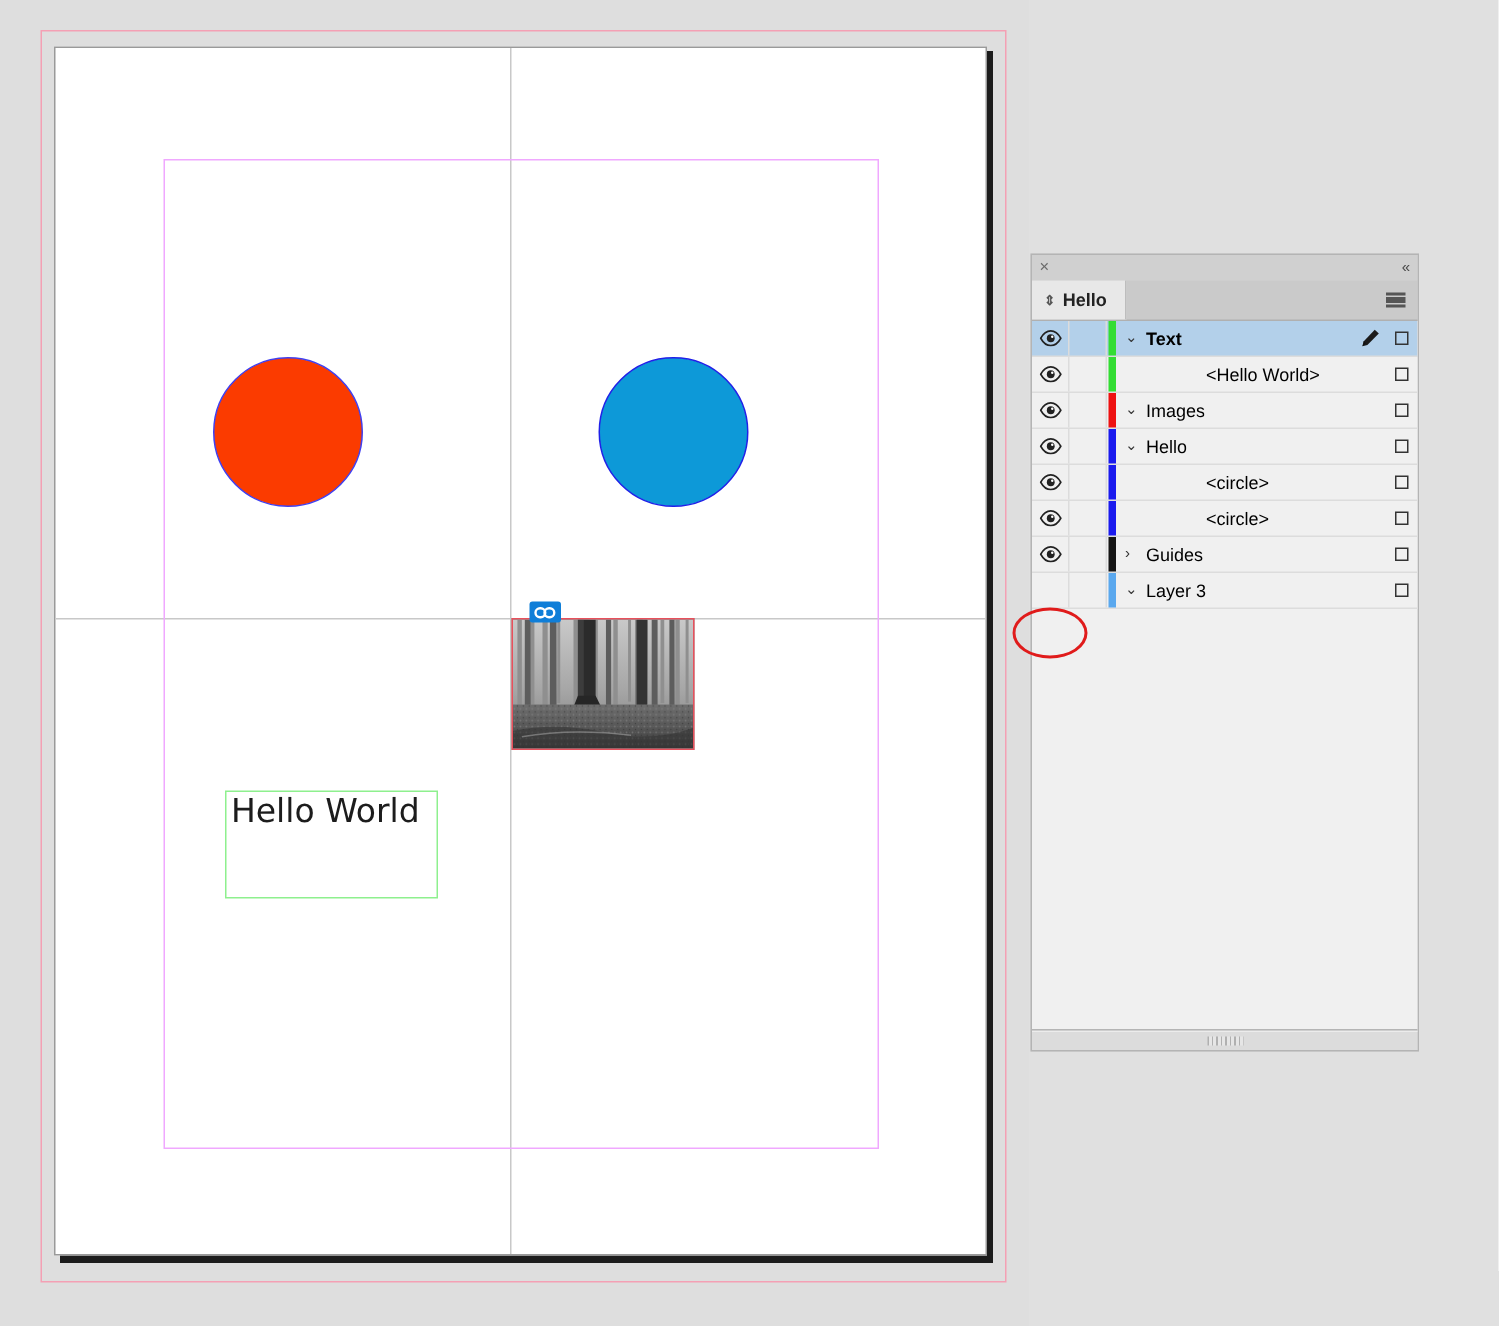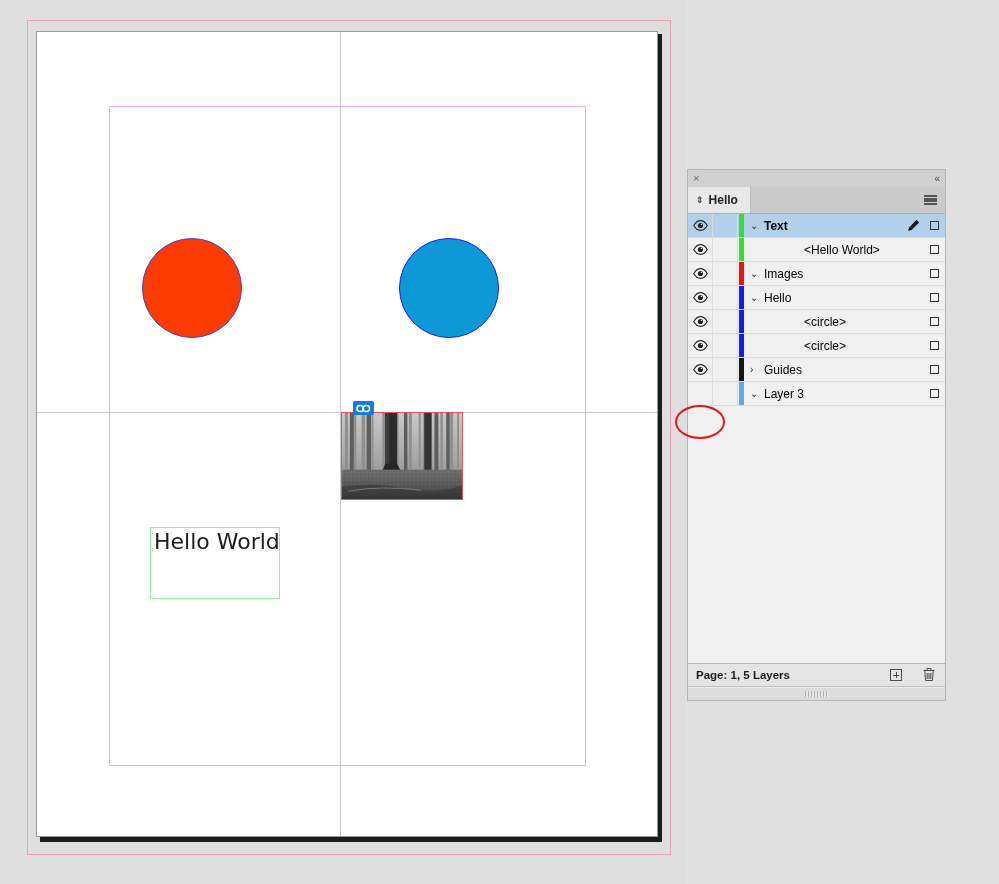--- a/index.html
+++ b/index.html
@@ -148,21 +148,21 @@
     align-items: center;
     justify-content: center;
   }
   .link-badge svg { display:block; }
 
   
   .text-frame {
     position: absolute;
     left: 113px;
     top: 495px;
-    width: 130px;
+    width: 142px;
     height: 72px;
     border: 1px solid #8ef08e;
     box-sizing: border-box;
   }
   .text-frame-content {
     position: absolute;
     left: 3px;
     top: 1px;
     font-size: 22px;
     color: #1c1c1c;
@@ -697,36 +697,20 @@
           <span class="disclosure">⌄</span>
           <span class="layer-label">Layer 3</span>
         </div>
         <div class="cell-pen"></div>
         <div class="cell-target">
           <span class="target-box"></span>
         </div>
       </div>
     </div>
 
-  <div class="panel-statusbar">
-    <span class="status-text">Page: 1, 5 Layers</span>
-    <span class="status-actions">
-      <span class="new-layer-icon"></span>
-      <span>
-        <svg width="14" height="15" viewBox="0 0 14 15" xmlns="http://www.w3.org/2000/svg">
-          <g stroke="#4a4a4a" stroke-width="1" fill="none">
-            <path d="M1.5 3.5 h11"></path>
-            <path d="M5 3.5 v-2 h4 v2"></path>
-            <path d="M2.8 3.8 l0.8 9.7 h6.8 l0.8 -9.7"></path>
-            <path d="M5.2 6 v6 M7 6 v6 M8.8 6 v6"></path>
-          </g>
-        </svg>
-      </span>
-    </span>
-  </div>
 
   <div class="panel-grip-bar">
     <span class="grip-lines"></span>
   </div>
 
 </div>
 
 <div class="annotation-ellipse"></div>
 
 </body></html>

